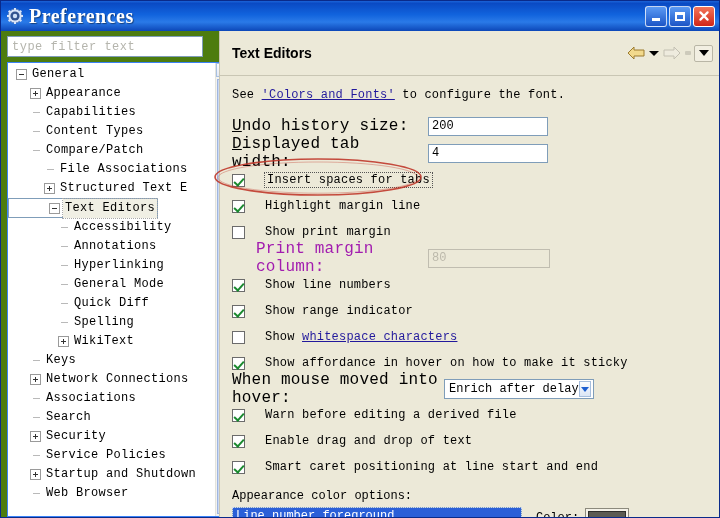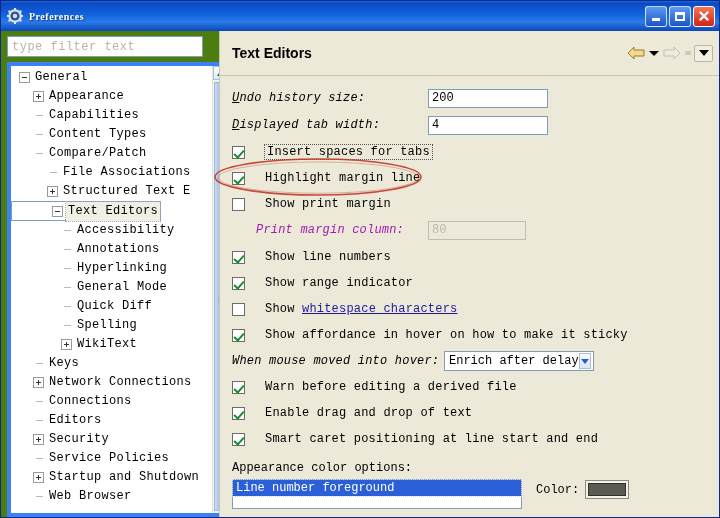--- a/index.html
+++ b/index.html
@@ -13,21 +13,21 @@
        border:1px solid #0a2a8a;box-sizing:border-box;background:#ece9d8;}
 
   
   .titlebar{
     height:30px;width:100%;box-sizing:border-box;
     background:linear-gradient(to bottom,#1b63d8 0%,#0a4ac4 8%,#1163dd 45%,#2a7ae8 70%,#0c47b8 100%);
     display:flex;align-items:center;padding:0 2px 0 6px;position:relative;
   }
   .title-gear{width:16px;height:16px;margin-right:6px;flex:0 0 auto;}
   .title-text{
-    color:#ffffff;font-weight:bold;font-size:10px;letter-spacing:.5px;
+    color:#ffffff;font-weight:bold;font-size:20px;letter-spacing:.5px;
     font-family:"Liberation Serif","DejaVu Serif",serif;
     text-shadow:1px 1px 1px rgba(0,0,0,.45);
     flex:1 1 auto;white-space:nowrap;
   }
   .winbtns{display:flex;align-items:center;gap:2px;margin-right:2px;}
   .wbtn{width:22px;height:21px;border-radius:3px;border:1px solid rgba(255,255,255,.75);
         display:flex;align-items:center;justify-content:center;box-sizing:border-box;
         font-size:11px;color:#fff;font-family:"Liberation Sans",sans-serif;}
   .wbtn.min{background:linear-gradient(to bottom,#5b9af4,#1c55c6);}
   .wbtn.max{background:linear-gradient(to bottom,#5b9af4,#1c55c6);}
@@ -41,21 +41,21 @@
   
   .leftpane{width:218px;flex:0 0 218px;background:#4d7c0f;position:relative;
             display:flex;flex-direction:column;padding:5px 0 0 6px;box-sizing:border-box;}
   .filterbox{
     width:196px;height:21px;box-sizing:border-box;background:#fff;
     border:1px solid #7f9db9;display:flex;align-items:center;padding:0 4px;
     margin-bottom:5px;
   }
   .filterbox span{color:#b5b5ad;font-size:12px;letter-spacing:0.5px;}
   .treewrap{position:relative;flex:1 1 auto;background:#ffffff;width:224px;
-            border:4px solid #3b82f6;overflow:hidden;box-sizing:border-box;}
+            border:1px solid #3b82f6;overflow:hidden;box-sizing:border-box;}
   .tree{position:absolute;top:0;left:0;right:14px;bottom:0;overflow:hidden;
         padding:2px 0 0 0;background:#fff;}
   .node{height:19px;line-height:19px;white-space:nowrap;display:flex;align-items:center;
         font-size:12px;color:#000;letter-spacing:0.3px;}
   .node .lbl{display:inline-block;padding:0 2px;}
   .node.sel .lbl{background:#f0efe4;outline:1px dotted #aaa;}
   .toggle{width:11px;height:11px;flex:0 0 auto;margin-right:3px;box-sizing:border-box;
           border:1px solid #9a9a9a;background:#fff;position:relative;}
   .toggle:before{content:"";position:absolute;left:2px;top:4px;width:5px;height:1px;background:#333;}
   .toggle.plus:after{content:"";position:absolute;left:4px;top:2px;width:1px;height:5px;background:#333;}
@@ -86,25 +86,25 @@
              border-top:5px solid #000;}
   .mini-dot{width:6px;height:4px;background:#cdcabb;border-radius:1px;}
   .big-chev{width:17px;height:15px;border:1px solid #b9b6a6;border-radius:2px;
             background:#f2efe2;display:flex;align-items:center;justify-content:center;}
   .big-chev .tri{width:0;height:0;border-left:5px solid transparent;border-right:5px solid transparent;border-top:6px solid #000;}
 
   .form{flex:1 1 auto;position:relative;padding:12px 10px 0 12px;overflow:hidden;}
   .row{display:flex;align-items:center;margin-bottom:7px;height:20px;}
   .intro{font-size:12px;margin-bottom:14px;color:#000;letter-spacing:.2px;}
   .link{color:#22199c;text-decoration:underline;}
-  .lbl-w{width:196px;flex:0 0 196px;font-size:12px;color:#000;letter-spacing:.2px;font-style:italic;}
+  .lbl-w{width:196px;flex:0 0 196px;font-size:16px;color:#000;letter-spacing:.2px;}
   .txtin{width:120px;height:19px;box-sizing:border-box;background:#fff;border:1px solid #7f9db9;
          font-family:"Liberation Mono",monospace;font-size:12px;color:#000;
          display:flex;align-items:center;padding:0 3px;}
-  .txtin.wide{width:98px;}
+  .txtin.wide{width:122px;}
   .txtin.dim{background:#ece9d8;border:1px solid #c0bdb0;color:#bcb9ab;}
   .lbl-w.dim{color:#a21caf;padding-left:24px;width:172px;flex:0 0 172px;}
   .u{text-decoration:underline;}
 
   .cbrow{display:flex;align-items:center;height:20px;margin-bottom:6px;position:relative;}
   .cbox{width:13px;height:13px;flex:0 0 auto;box-sizing:border-box;background:#fff;
         border:1px solid #6b6b6b;margin-right:5px;position:relative;}
   .cbox.on:after{content:"";position:absolute;left:3px;top:1px;width:4px;height:8px;
                  border:solid #1a8a2e;border-width:0 2px 2px 0;transform:rotate(42deg);}
   .cbtxt{font-size:12px;color:#000;letter-spacing:.2px;margin-left:15px;}
@@ -256,26 +256,26 @@
               <span class="lbl">Keys</span>
             </div>
             <div class="node">
               <span class="ind" style="width: 22px;"></span>
               <span class="toggle plus"></span>
               <span class="lbl">Network Connections</span>
             </div>
             <div class="node">
               <span class="ind" style="width: 22px;"></span>
               <span class="spacer"></span>
-              <span class="lbl">Connections</span>
-            </div>
-            <div class="node">
-              <span class="ind" style="width: 22px;"></span>
-              <span class="spacer"></span>
-              <span class="lbl">Editors</span>
+              <span class="lbl">Associations</span>
+            </div>
+            <div class="node">
+              <span class="ind" style="width: 22px;"></span>
+              <span class="spacer"></span>
+              <span class="lbl">Search</span>
             </div>
             <div class="node">
               <span class="ind" style="width: 22px;"></span>
               <span class="toggle plus"></span>
               <span class="lbl">Security</span>
             </div>
             <div class="node">
               <span class="ind" style="width: 22px;"></span>
               <span class="spacer"></span>
               <span class="lbl">Service Policies</span>
@@ -322,20 +322,23 @@
           </svg>
           <div class="mini-dot"></div>
           <div class="big-chev">
               <div class="tri"></div>
             </div>
         </div>
       </div>
 
       <div class="form">
 
+        <div class="intro">
+          <span>See </span><span class="link">'Colors and Fonts'</span><span> to configure the font.</span>
+        </div>
 
         <div class="row">
           <div class="lbl-w"><span class="u">U</span><span>ndo history size:</span></div>
           <div class="txtin">200</div>
         </div>
 
         <div class="row">
           <div class="lbl-w"><span class="u">D</span><span>isplayed tab width:</span></div>
           <div class="txtin">4</div>
         </div>

